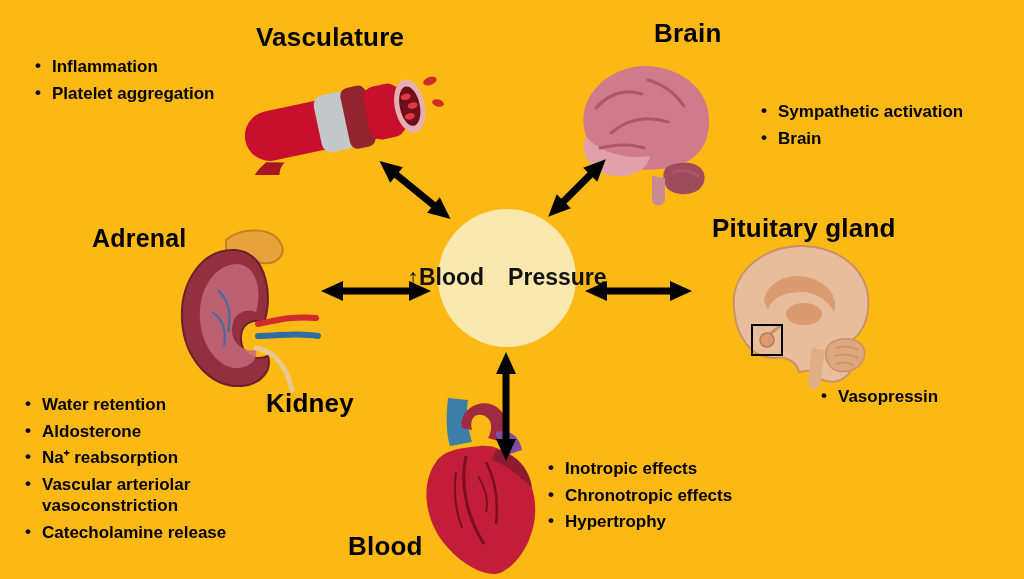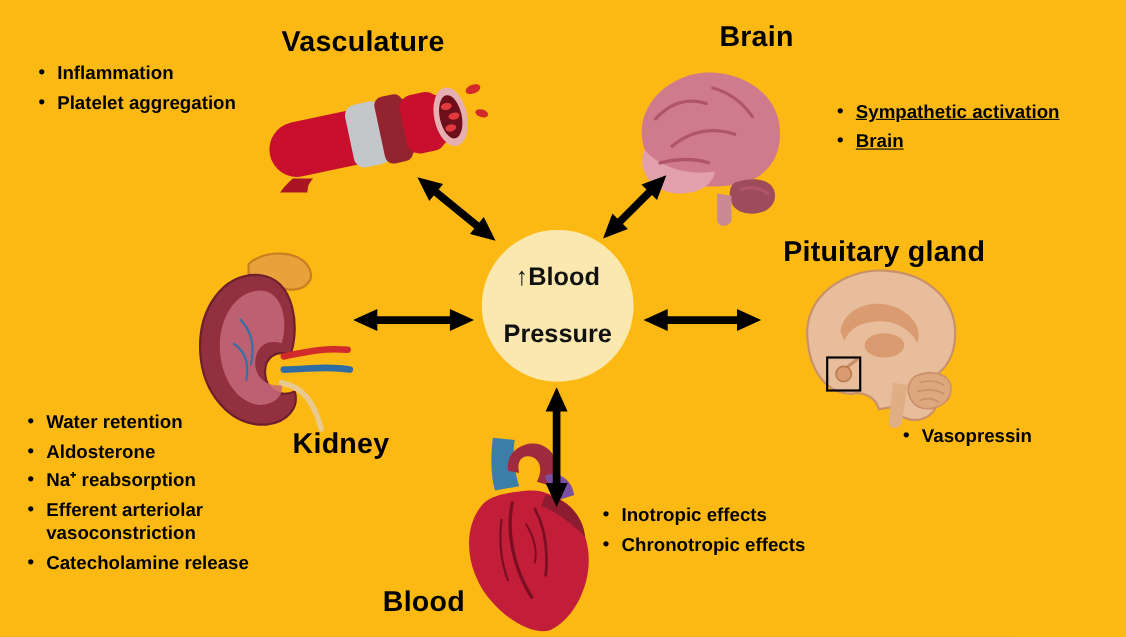--- a/index.html
+++ b/index.html
@@ -20,62 +20,64 @@
     position:relative; padding-left:22px; margin-bottom:6px; line-height:1.22;
   }
   .effects li::before {
     content:"\2022"; position:absolute; left:5px; top:-1px; font-size:17px;
   }
   .organ { position:absolute; }
   #arrow-layer { position:absolute; left:0; top:0; z-index:5; pointer-events:none; }
   .center-circle {
     position:absolute; left:438px; top:209px; width:138px; height:138px;
     border-radius:50%; background:#FAE8AE; z-index:4;
-    display:flex; flex-direction:column; align-items:center; justify-content:center;gap:24px;
+    display:flex; flex-direction:row; align-items:center; justify-content:center;gap:24px;
   }
   .center-circle .line {
     font-weight:bold; font-size:23px; color:#111; line-height:1.2;
   }
 </style>
 </head>
 <body>
 
 <div id="canvas">
 
   <div class="title" style="left:256px; top:22px;">Vasculature</div>
   <div class="title" style="left:624px; top:18px;margin-left:30px;">Brain</div>
   <div class="title" style="left:712px; top:213px;">Pituitary gland</div>
+  <div class="title" style="left:92px; top:224px; font-size:25px;">Adrenal</div>
   <div class="title" style="left:266px; top:388px;">Kidney</div>
   <div class="title" style="left:348px; top:531px;">Blood</div>
 
   <ul class="effects" style="left:30px; top:57px; width:235px;">
     <li>Inflammation</li>
     <li>Platelet aggregation</li>
   </ul>
 
-  <ul class="effects" style="left:756px; top:92px; width:250px;text-decoration:underline;">
+  <ul class="effects" style="left:756px; top:102px; width:250px;">
     <li>Sympathetic activation</li>
     <li>Brain</li>
   </ul>
 
   <ul class="effects" style="left:816px; top:387px; width:170px;">
     <li>Vasopressin</li>
   </ul>
 
-  <ul class="effects" style="left:20px; top:374px; width:252px;">
+  <ul class="effects" style="left:20px; top:395px; width:252px;">
     <li>Water retention</li>
     <li>Aldosterone</li>
     <li>Na⁺ reabsorption</li>
-    <li>Efferent arteriolar vasoconstriction</li>
+    <li>Vascular arteriolar vasoconstriction</li>
     <li>Catecholamine release</li>
   </ul>
 
   <ul class="effects" style="left:543px; top:459px; width:250px;">
     <li>Inotropic effects</li>
     <li>Chronotropic effects</li>
+    <li>Hypertrophy</li>
   </ul>
 
   <svg class="organ" style="left:225px; top:55px;" width="220" height="120" viewBox="0 0 220 120">
     <g transform="rotate(-12 110 65)">
       <path d="M34,92 Q12,104 14,118 L44,118 Q42,102 52,96 Z" fill="#A91523"></path>
       <rect x="18" y="42" width="172" height="50" rx="25" fill="#C8102E"></rect>
       <rect x="92" y="38" width="34" height="58" rx="10" fill="#C3C7CA"></rect>
       <rect x="120" y="36" width="26" height="62" rx="8" fill="#93232F"></rect>
       <rect x="142" y="40" width="36" height="54" rx="12" fill="#C8102E"></rect>
       <ellipse cx="186" cy="67" rx="15" ry="27" fill="#E6AFB2"></ellipse>

